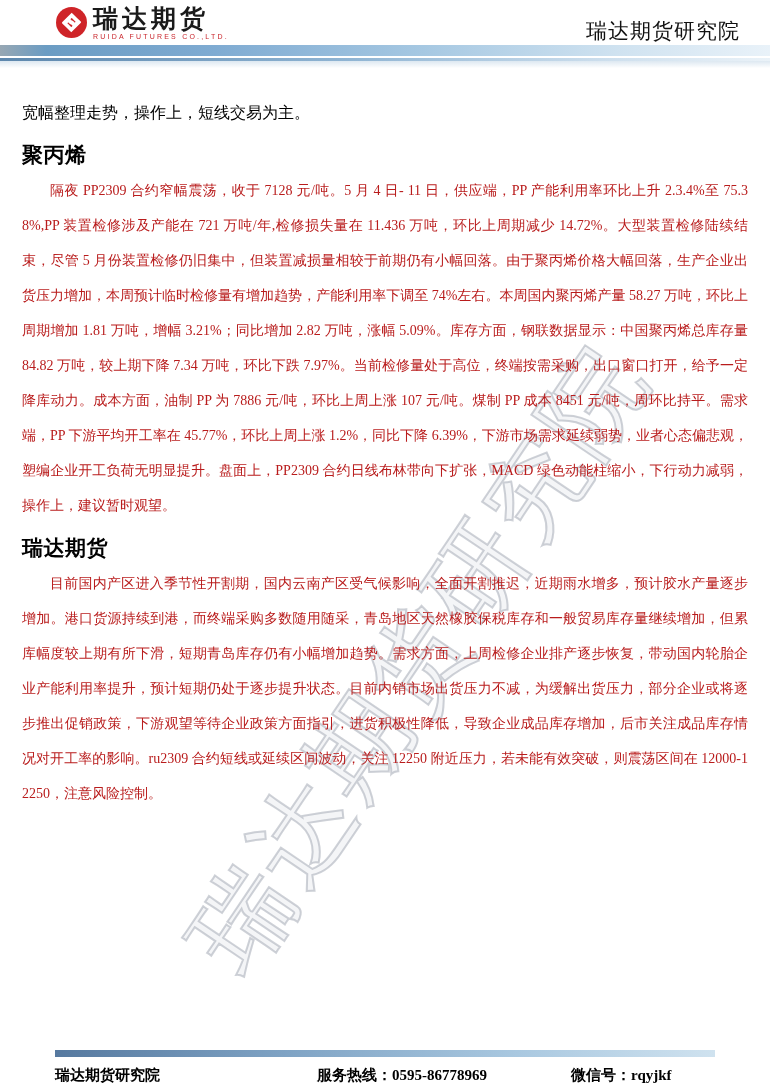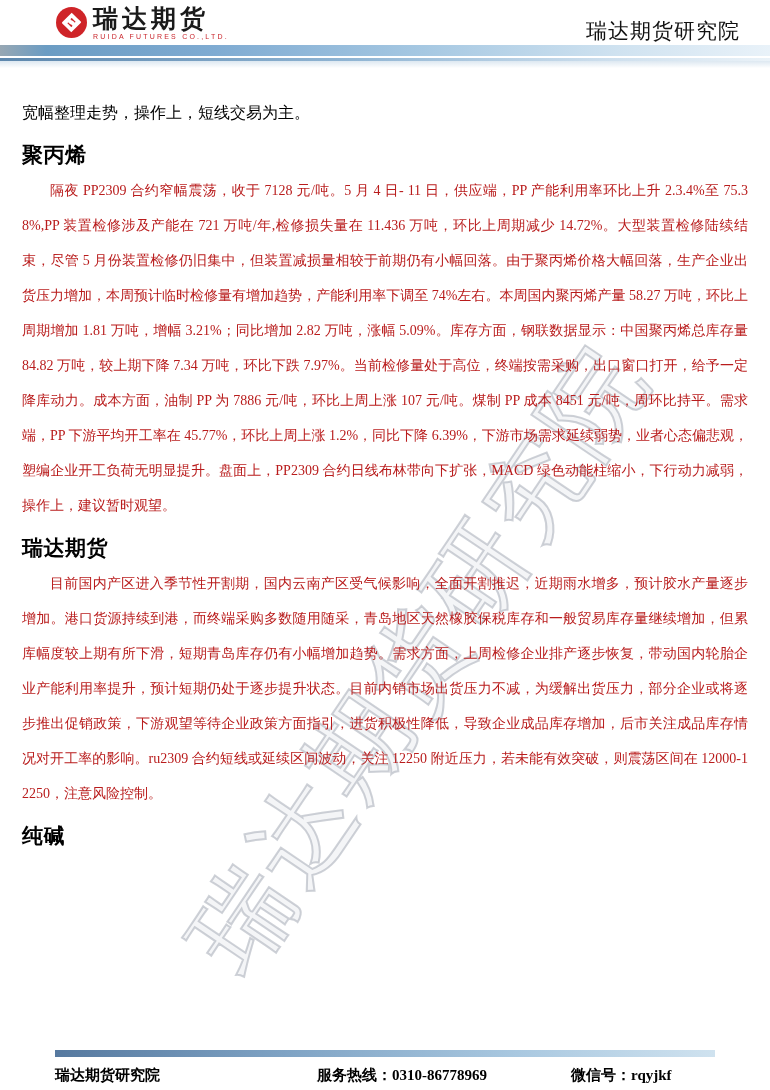--- a/index.html
+++ b/index.html
@@ -128,25 +128,24 @@
 
   <div class="main">
     <p class="intro">宽幅整理走势，操作上，短线交易为主。</p>
 
     <h3 class="section-heading">聚丙烯</h3>
     <p class="section-body">隔夜 PP2309 合约窄幅震荡，收于 7128 元/吨。5 月 4 日- 11 日，供应端，PP 产能利用率环比上升 2.3.4%至 75.38%,PP 装置检修涉及产能在 721 万吨/年,检修损失量在 11.436 万吨，环比上周期减少 14.72%。大型装置检修陆续结束，尽管 5 月份装置检修仍旧集中，但装置减损量相较于前期仍有小幅回落。由于聚丙烯价格大幅回落，生产企业出货压力增加，本周预计临时检修量有增加趋势，产能利用率下调至 74%左右。本周国内聚丙烯产量 58.27 万吨，环比上周期增加 1.81 万吨，增幅 3.21%；同比增加 2.82 万吨，涨幅 5.09%。库存方面，钢联数据显示：中国聚丙烯总库存量 84.82 万吨，较上期下降 7.34 万吨，环比下跌 7.97%。当前检修量处于高位，终端按需采购，出口窗口打开，给予一定降库动力。成本方面，油制 PP 为 7886 元/吨，环比上周上涨 107 元/吨。煤制 PP 成本 8451 元/吨，周环比持平。需求端，PP 下游平均开工率在 45.77%，环比上周上涨 1.2%，同比下降 6.39%，下游市场需求延续弱势，业者心态偏悲观，塑编企业开工负荷无明显提升。盘面上，PP2309 合约日线布林带向下扩张，MACD 绿色动能柱缩小，下行动力减弱，操作上，建议暂时观望。</p>
 
     <h3 class="section-heading">瑞达期货</h3>
     <p class="section-body">目前国内产区进入季节性开割期，国内云南产区受气候影响，全面开割推迟，近期雨水增多，预计胶水产量逐步增加。港口货源持续到港，而终端采购多数随用随采，青岛地区天然橡胶保税库存和一般贸易库存量继续增加，但累库幅度较上期有所下滑，短期青岛库存仍有小幅增加趋势。需求方面，上周检修企业排产逐步恢复，带动国内轮胎企业产能利用率提升，预计短期仍处于逐步提升状态。目前内销市场出货压力不减，为缓解出货压力，部分企业或将逐步推出促销政策，下游观望等待企业政策方面指引，进货积极性降低，导致企业成品库存增加，后市关注成品库存情况对开工率的影响。ru2309 合约短线或延续区间波动，关注 12250 附近压力，若未能有效突破，则震荡区间在 12000-12250，注意风险控制。</p>
 
-    <h3 class="section-heading">纯碱</h3>
   </div>
 
   <div class="footer">
     <div class="fbar"></div>
     <div class="footer-row">
       <span class="footer-item f-inst">瑞达期货研究院</span>
-      <span class="footer-item f-hotline">服务热线：0310-86778969</span>
+      <span class="footer-item f-hotline">服务热线：0595-86778969</span>
       <span class="footer-item f-wechat">微信号：rqyjkf</span>
     </div>
   </div>
 
 </div>
 
 </body></html>

